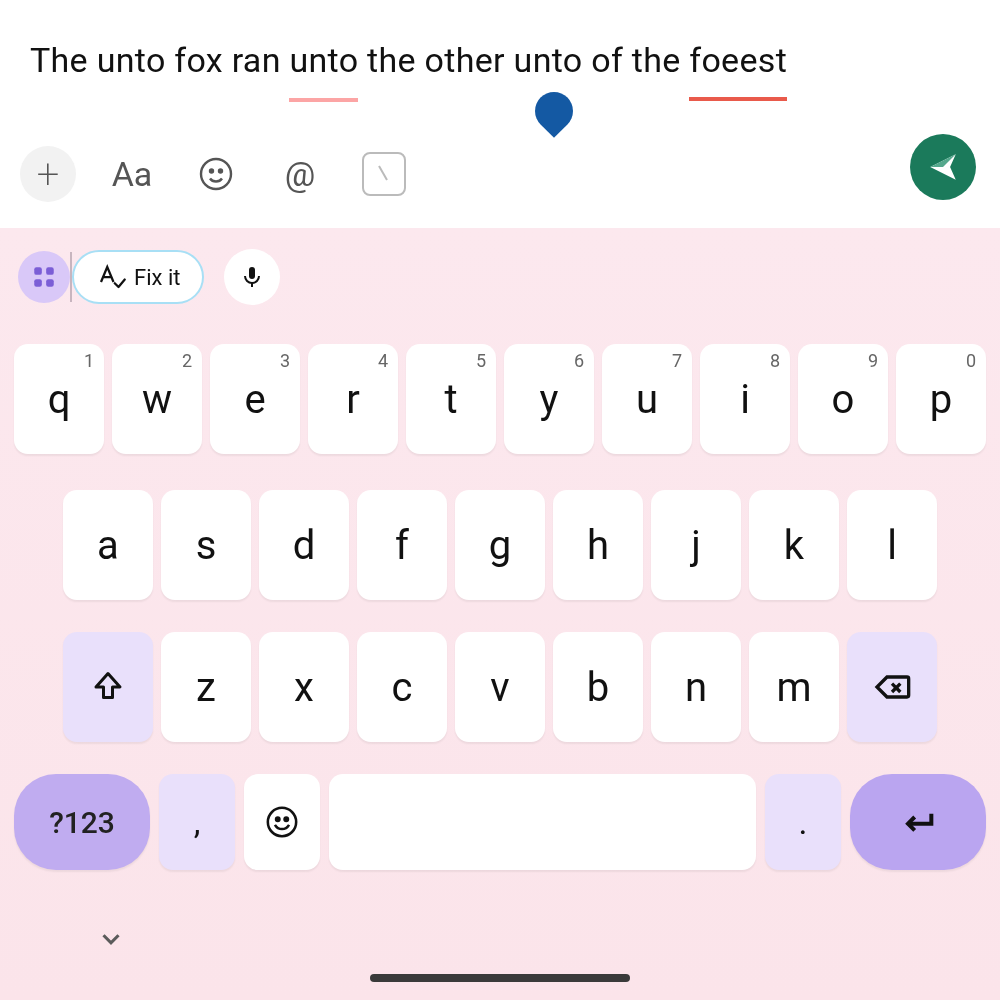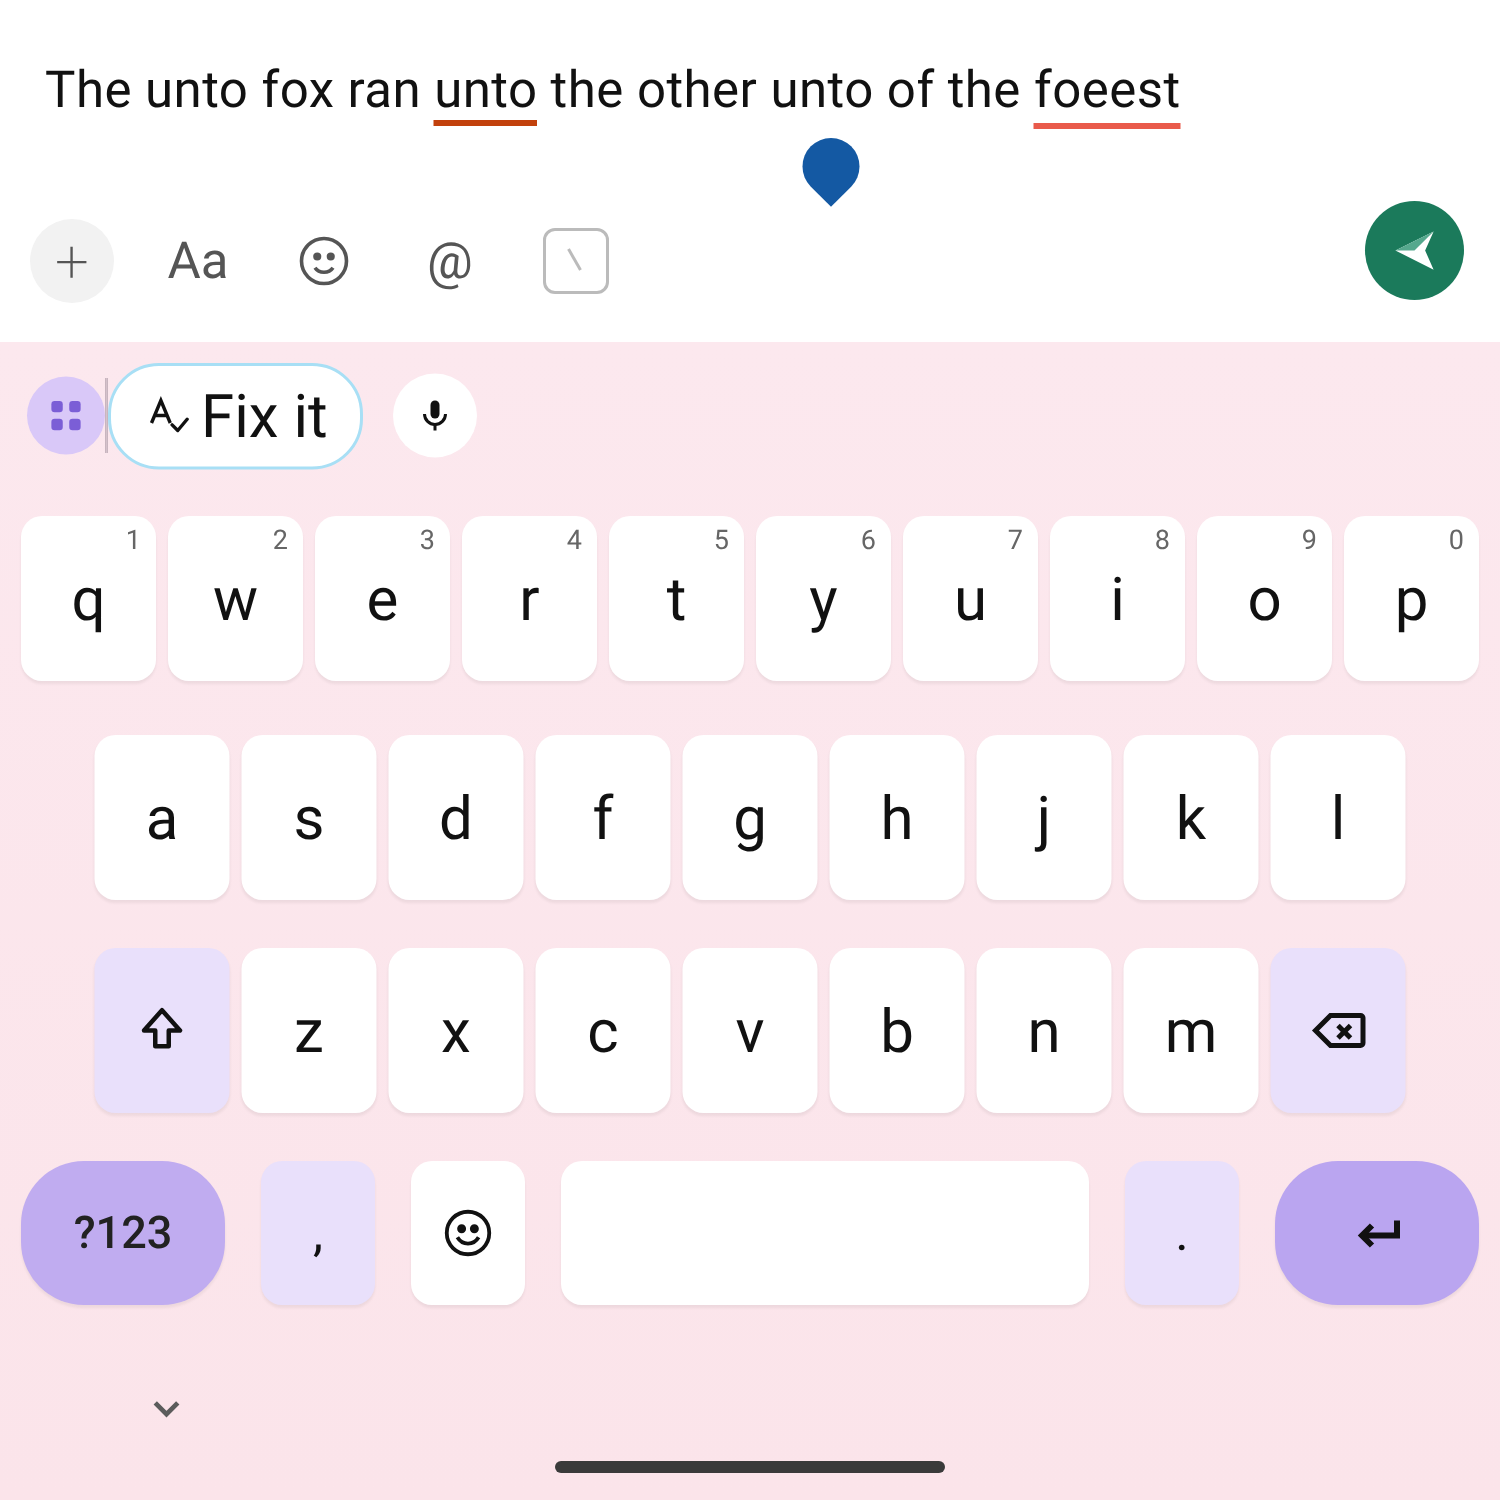--- a/index.html
+++ b/index.html
@@ -1,21 +1,21 @@
 <!DOCTYPE html>
 <html><head>
 <meta charset="utf-8">
 <style>
   html,body { margin:0; padding:0; font-family: -apple-system, 'Segoe UI', Roboto, Arial, sans-serif; }
   body { width:1000px; height:1000px; background:#fff; position:relative; overflow:hidden; }
 
   
   .text-area { position:absolute; top:40px; left:30px; right:30px; font-size:34px; color:#111; letter-spacing:0.3px; }
-  .underline-blue { border-bottom:4px solid #c2410c; padding-bottom:0; }
-  .underline-red  { border-bottom:4px solid #e95a4b; padding-bottom:2px; }
+  .underline-blue { border-bottom:4px solid #fca5a5; padding-bottom:18px; }
+  .underline-red  { border-bottom:4px solid #e95a4b; padding-bottom:17px; }
   .teardrop { position:absolute; width:38px; height:38px; background:#1459a3; border-radius:50% 50% 50% 0; transform:rotate(-45deg); top:92px; left:535px; }
 
   
   .toolbar { position:absolute; top:138px; left:0; right:0; height:72px; display:flex; align-items:center; padding:0 20px; }
   .tb-btn { width:56px; height:56px; border-radius:50%; display:flex; align-items:center; justify-content:center; margin-right:28px; }
   .tb-plus { background:#f2f2f2; font-size:40px; color:#555; font-weight:200; }
   .tb-text { font-size:34px; color:#555;text-align:center; }
   .tb-svg svg { width:36px; height:36px; }
   .tb-box { width:40px; height:40px; border:2px solid #bbb; border-radius:8px; position:relative; }
   .tb-box:after { content:""; position:absolute; width:16px; height:2px; background:#bbb; transform:rotate(60deg); top:18px; left:11px; }
@@ -24,21 +24,21 @@
 
   
   .kbd { position:absolute; top:228px; left:0; right:0; bottom:0; background:linear-gradient(180deg,#fce8ee 0%,#fbe4ea 100%); }
 
   
   .sugg { position:absolute; top:238px; left:0; right:0; height:78px; display:flex; align-items:center; }
   .sugg-app { width:52px; height:52px; border-radius:50%; background:#d9c8f8; margin-left:18px; display:flex; align-items:center; justify-content:center; }
   .sugg-app svg { width:26px; height:26px; }
   .sugg-word { flex:1; text-align:center; font-size:34px; color:#222; position:relative; }
   .sugg-div { width:1px; height:50px; background:#c8b5bf; }
-  .fixit { border:2px solid #a8dff5; background:#fff; border-radius:34px; padding:10px 22px; display:flex; align-items:center; gap:8px; font-size:40px; color:#111; margin-right:12px; }
+  .fixit { border:2px solid #a8dff5; background:#fff; border-radius:34px; padding:10px 22px; display:flex; align-items:center; gap:8px; font-size:22px; color:#111; margin-right:12px; }
   .fixit svg { width:30px; height:30px; }
   .mic { width:56px; height:56px; border-radius:50%; background:#fff; display:flex; align-items:center; justify-content:center; margin-right:14px; margin-left:8px; }
   .mic svg { width:24px; height:24px; }
 
   
   .row { position:absolute; left:0; right:0; display:flex; justify-content:center; gap:8px; padding:0 8px; }
   .row1 { top:344px; }
   .row2 { top:490px; padding:0 56px; }
   .row3 { top:632px; }
   .row4 { top:774px; }
@@ -47,21 +47,21 @@
   .row2 .key { width:90px; }
   .row3 .key { width:90px; }
   .key .hint { position:absolute; top:6px; right:10px; font-size:18px; color:#666; }
   .key-light { background:#e9e0fb; }
   .shift-key, .bksp-key { width:118px; }
   .sym-key  { width:136px; background:#c0acf0; border-radius:42px; font-size:30px; font-weight:500; color:#222; }
   .comma-key, .period-key { width:76px; background:#e9e0fb; font-size:34px; }
   .emoji-key { width:76px; background:#fff; }
   .space-key { flex:1; background:#fff; border-radius:14px; min-width:330px; }
   .enter-key { width:136px; background:#baa5f0; border-radius:42px; }
-  .row4 { gap:24px; padding:0 14px; align-items:center; }
+  .row4 { gap:9px; padding:0 14px; align-items:center; }
   .row4 .key { height:96px; }
 
   
   .collapse { position:absolute; bottom:42px; left:96px; }
   .collapse svg { width:30px; height:30px; }
   .navbar { position:absolute; bottom:18px; left:50%; transform:translateX(-50%); width:260px; height:8px; border-radius:4px; background:#3a3a3a; }
 </style>
 </head>
 <body>
 

